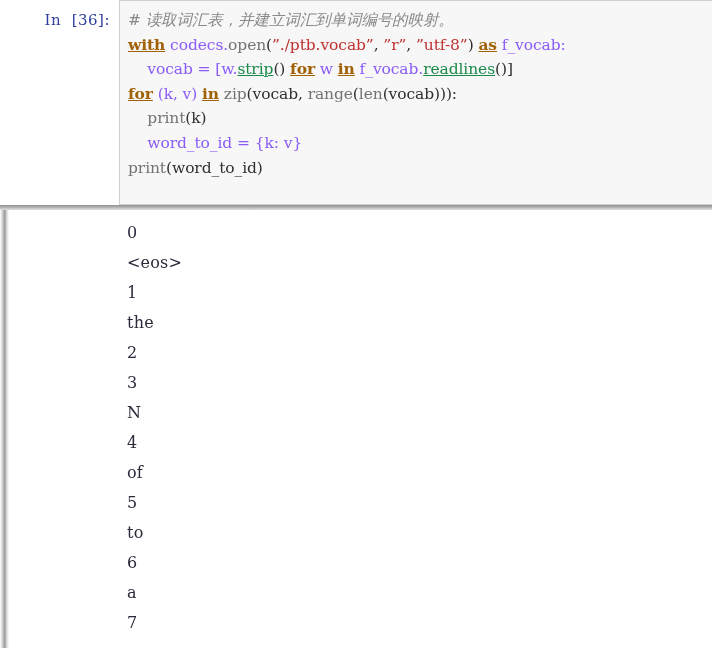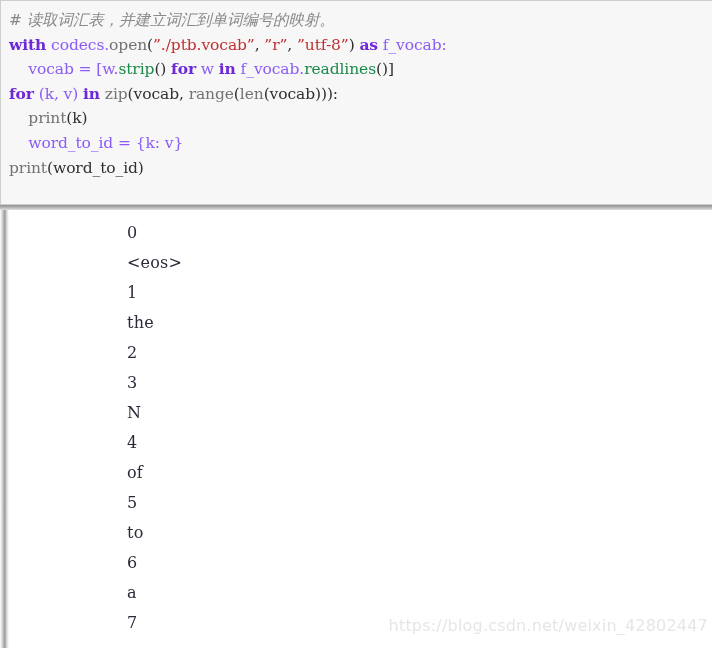--- a/index.html
+++ b/index.html
@@ -58,23 +58,23 @@
   .code-line {
     font-family: "DejaVu Serif", serif;
     font-size: 15.5px;
     line-height: 24.6px;
     white-space: pre;
     color: #202020;
     letter-spacing: -0.1px;
   }
 
   .tok-comment { color: #898989; font-style: italic; text-align: center; }
-  .tok-kw      { color: #6d28d9; font-weight: bold; }
+  .tok-kw      { color: #a16207; font-weight: bold; text-decoration: underline; }
   .tok-builtin { color: #737373; }
-  .tok-fn      { color: #1a8a4a; }
+  .tok-fn      { color: #1a8a4a; text-decoration: underline; }
   .tok-str     { color: #c03030; }
   .tok-punct   { color: #303030; }
   .tok-plain   { color: #8b5cf6; }
 
   
   .cell-shadow {
     position: absolute;
     left: 0;
     top: 205px;
     width: 712px;
@@ -127,20 +127,21 @@
     white-space: pre;
     user-select: none;
   }
 </style>
 </head>
 <body>
 
 <div id="page">
 
   <div class="cell-row">
+    <div class="prompt">In  [36]:</div>
     <div class="code-area" id="code-area">
         <div class="code-line"><span class="tok-comment"># 读取词汇表，并建立词汇到单词编号的映射。</span></div>
         <div class="code-line"><span class="tok-kw">with</span><span class="tok-plain"> codecs.</span><span class="tok-builtin">open</span><span class="tok-punct">(</span><span class="tok-str">”./ptb.vocab”</span><span class="tok-punct">, </span><span class="tok-str">”r”</span><span class="tok-punct">, </span><span class="tok-str">”utf-8”</span><span class="tok-punct">)</span><span class="tok-plain"> </span><span class="tok-kw">as</span><span class="tok-plain"> f_vocab:</span></div>
         <div class="code-line"><span class="tok-plain">    vocab = [w.</span><span class="tok-fn">strip</span><span class="tok-punct">() </span><span class="tok-kw">for</span><span class="tok-plain"> w </span><span class="tok-kw">in</span><span class="tok-plain"> f_vocab.</span><span class="tok-fn">readlines</span><span class="tok-punct">()]</span></div>
         <div class="code-line"><span class="tok-kw">for</span><span class="tok-plain"> (k, v) </span><span class="tok-kw">in</span><span class="tok-plain"> </span><span class="tok-builtin">zip</span><span class="tok-punct">(vocab, </span><span class="tok-builtin">range</span><span class="tok-punct">(</span><span class="tok-builtin">len</span><span class="tok-punct">(vocab))):</span></div>
         <div class="code-line"><span class="tok-plain">    </span><span class="tok-builtin">print</span><span class="tok-punct">(k)</span></div>
         <div class="code-line"><span class="tok-plain">    word_to_id = {k: v}</span></div>
         <div class="code-line"><span class="tok-builtin">print</span><span class="tok-punct">(word_to_id)</span></div>
       </div>
   </div>
@@ -160,15 +161,14 @@
         <div class="out-line">4</div>
         <div class="out-line">of</div>
         <div class="out-line">5</div>
         <div class="out-line">to</div>
         <div class="out-line">6</div>
         <div class="out-line">a</div>
         <div class="out-line">7</div>
       </div>
   </div>
 
-  <div class="watermark">https://blog.csdn.net/weixin_42802447</div>
 
 </div>
 
 </body></html>

